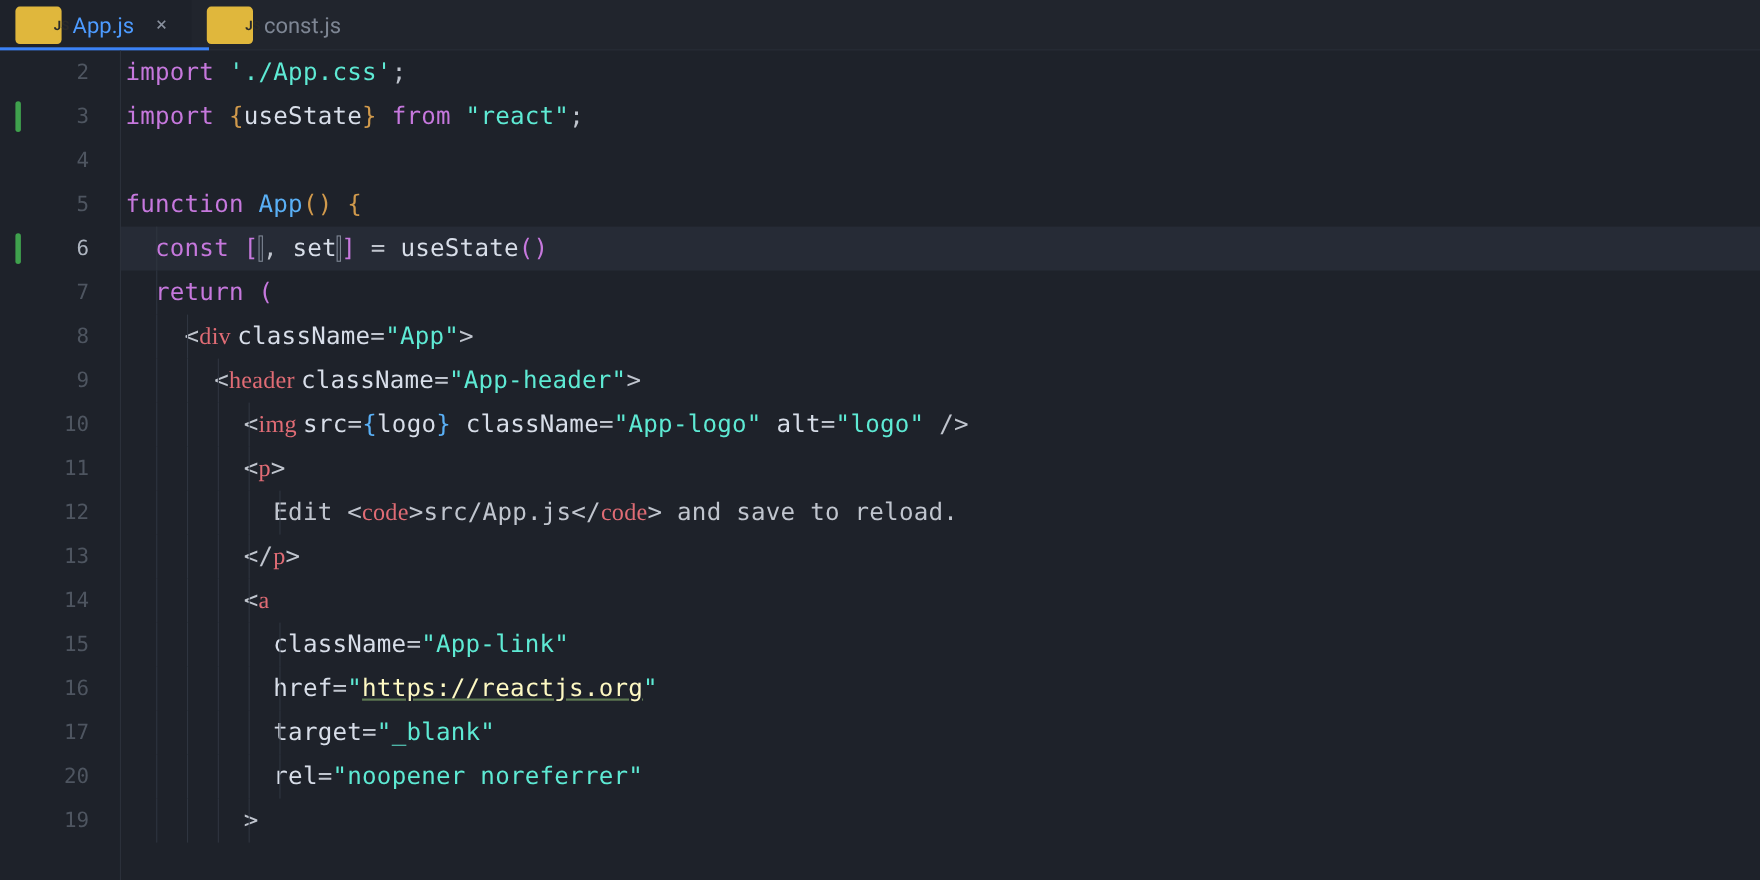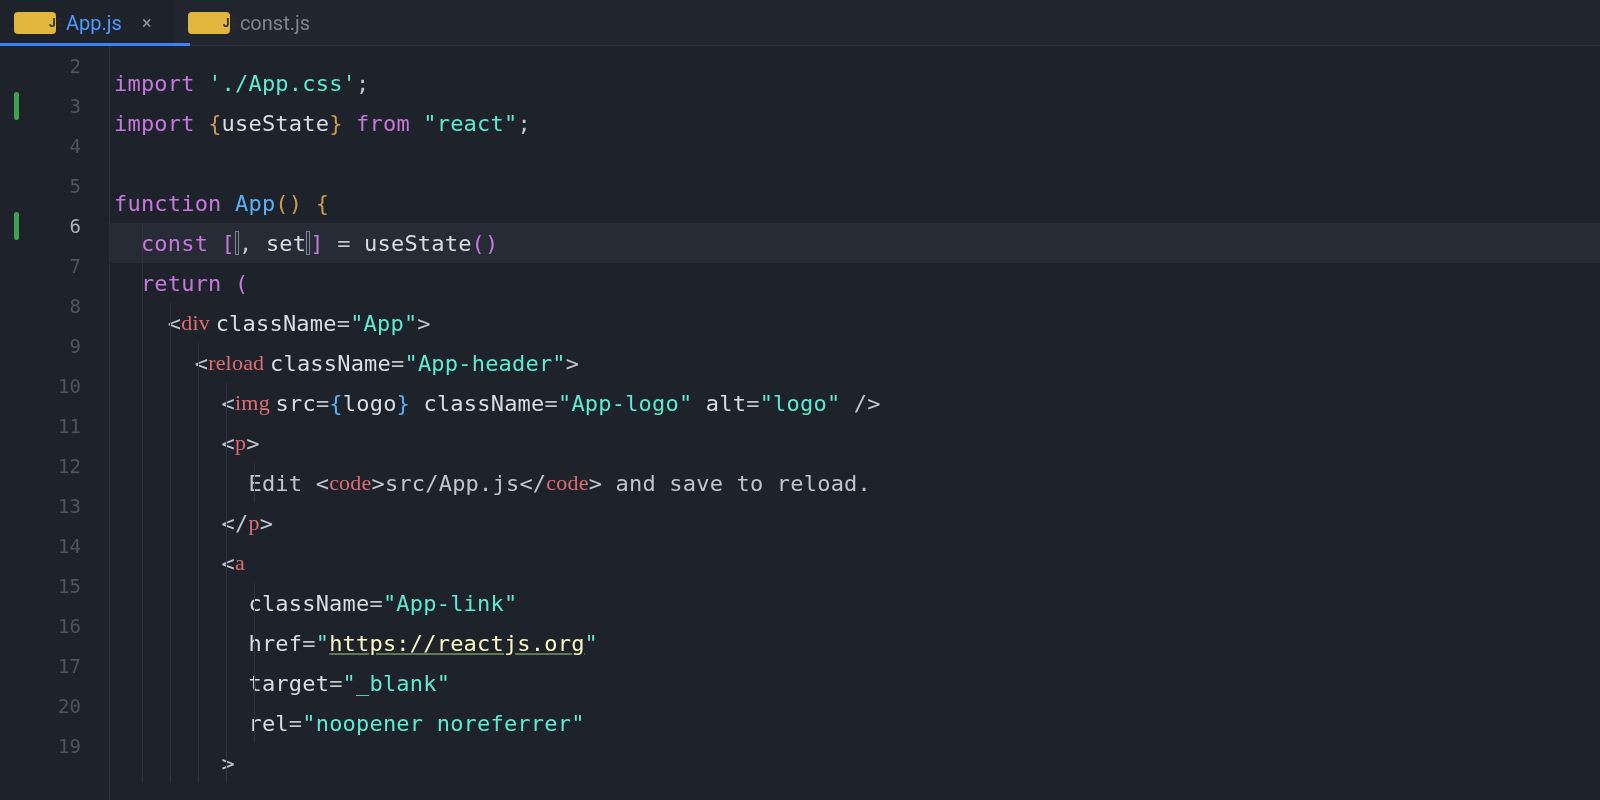--- a/index.html
+++ b/index.html
@@ -33,21 +33,21 @@
     position: relative;
     cursor: pointer;
     user-select: none;
   }
   .tab.active { color: #4d9bff; background: #1e222a; }
   .tab .js-badge {
     display: inline-flex;
     align-items: center;
     justify-content: center;
     width: 22px;
-    height: 22px;
+    height: 34px;
     background: #e0b73c;
     color: #2a2a2a;
     font-weight: 700;
     font-size: 12px;
     border-radius: 4px;
     font-family: -apple-system, "Segoe UI", Roboto, Arial, sans-serif;
     padding-left: 42px;
   }
   .tab .close {
     margin-left: 6px;
@@ -78,21 +78,20 @@
     flex: 0 0 110px;
     background: #1e222a;
     border-right: 1px solid #2b303a;
     position: relative;
   }
   .code {
     flex: 1 1 auto;
     background: #1e222a;
     position: relative;
     overflow: hidden;
-    margin-top: 17px;
   }
   .line-row {
     height: 40px;
     display: flex;
     align-items: center;
   }
   .gutter .line-row {
     justify-content: flex-end;
     padding-right: 28px;
     color: #4e5560;
@@ -239,21 +238,21 @@
       </div>
     </div>
   <div class="code" id="code">
       <div class="line-row"><span></span><span class="tok-kw">import </span><span class="tok-str">'./App.css'</span><span class="tok-op">;</span></div>
       <div class="line-row"><span></span><span class="tok-kw">import </span><span class="tok-brk">{</span><span class="tok-ident">useState</span><span class="tok-brk">}</span><span class="tok-op"> </span><span class="tok-kw">from </span><span class="tok-str">"react"</span><span class="tok-op">;</span></div>
       <div class="line-row"><span></span></div>
       <div class="line-row"><span></span><span class="tok-kw">function </span><span class="tok-fn">App</span><span class="tok-brk">(</span><span class="tok-brk">)</span><span class="tok-op"> </span><span class="tok-brk">{</span></div>
       <div class="line-row current-line"><div class="indent-guides"><span style="left: 28px;"></span></div><span>  </span><span class="tok-kw">const </span><span class="tok-brk2">[</span><span class="caret-box"></span><span class="tok-op">, </span><span class="tok-ident">set</span><span class="caret-box"></span><span class="tok-brk2">]</span><span class="tok-op"> = </span><span class="tok-call">useState</span><span class="tok-brk2">(</span><span class="tok-brk2">)</span></div>
       <div class="line-row"><div class="indent-guides"><span style="left: 28px;"></span></div><span>  </span><span class="tok-kw">return </span><span class="tok-brk2">(</span></div>
       <div class="line-row"><div class="indent-guides"><span style="left: 28px;"></span><span style="left: 56px;"></span></div><span>    </span><span class="tok-op">&lt;</span><span class="tok-tag">div </span><span class="tok-attr">className</span><span class="tok-op">=</span><span class="tok-str">"App"</span><span class="tok-op">&gt;</span></div>
-      <div class="line-row"><div class="indent-guides"><span style="left: 28px;"></span><span style="left: 56px;"></span><span style="left: 84px;"></span></div><span>      </span><span class="tok-op">&lt;</span><span class="tok-tag">reload </span><span class="tok-attr">className</span><span class="tok-op">=</span><span class="tok-str">"App-header"</span><span class="tok-op">&gt;</span></div>
+      <div class="line-row"><div class="indent-guides"><span style="left: 28px;"></span><span style="left: 56px;"></span><span style="left: 84px;"></span></div><span>      </span><span class="tok-op">&lt;</span><span class="tok-tag">header </span><span class="tok-attr">className</span><span class="tok-op">=</span><span class="tok-str">"App-header"</span><span class="tok-op">&gt;</span></div>
       <div class="line-row"><div class="indent-guides"><span style="left: 28px;"></span><span style="left: 56px;"></span><span style="left: 84px;"></span><span style="left: 112px;"></span></div><span>        </span><span class="tok-op">&lt;</span><span class="tok-tag">img </span><span class="tok-attr">src</span><span class="tok-op">=</span><span class="tok-brk3">{</span><span class="tok-ident">logo</span><span class="tok-brk3">}</span><span class="tok-op"> </span><span class="tok-attr">className</span><span class="tok-op">=</span><span class="tok-str">"App-logo"</span><span class="tok-op"> </span><span class="tok-attr">alt</span><span class="tok-op">=</span><span class="tok-str">"logo"</span><span class="tok-op"> /&gt;</span></div>
       <div class="line-row"><div class="indent-guides"><span style="left: 28px;"></span><span style="left: 56px;"></span><span style="left: 84px;"></span><span style="left: 112px;"></span></div><span>        </span><span class="tok-op">&lt;</span><span class="tok-tag">p</span><span class="tok-op">&gt;</span></div>
       <div class="line-row"><div class="indent-guides"><span style="left: 28px;"></span><span style="left: 56px;"></span><span style="left: 84px;"></span><span style="left: 112px;"></span><span style="left: 140px;"></span></div><span>          </span><span class="tok-txt">Edit </span><span class="tok-op">&lt;</span><span class="tok-tag">code</span><span class="tok-op">&gt;</span><span class="tok-txt">src/App.js</span><span class="tok-op">&lt;/</span><span class="tok-tag">code</span><span class="tok-op">&gt; </span><span class="tok-txt">and save to reload.</span></div>
       <div class="line-row"><div class="indent-guides"><span style="left: 28px;"></span><span style="left: 56px;"></span><span style="left: 84px;"></span><span style="left: 112px;"></span></div><span>        </span><span class="tok-op">&lt;/</span><span class="tok-tag">p</span><span class="tok-op">&gt;</span></div>
       <div class="line-row"><div class="indent-guides"><span style="left: 28px;"></span><span style="left: 56px;"></span><span style="left: 84px;"></span><span style="left: 112px;"></span></div><span>        </span><span class="tok-op">&lt;</span><span class="tok-tag">a</span></div>
       <div class="line-row"><div class="indent-guides"><span style="left: 28px;"></span><span style="left: 56px;"></span><span style="left: 84px;"></span><span style="left: 112px;"></span><span style="left: 140px;"></span></div><span>          </span><span class="tok-attr">className</span><span class="tok-op">=</span><span class="tok-str">"App-link"</span></div>
       <div class="line-row"><div class="indent-guides"><span style="left: 28px;"></span><span style="left: 56px;"></span><span style="left: 84px;"></span><span style="left: 112px;"></span><span style="left: 140px;"></span></div><span>          </span><span class="tok-attr">href</span><span class="tok-op">=</span><span class="tok-str">"</span><span class="tok-url">https://reactjs.org</span><span class="tok-str">"</span></div>
       <div class="line-row"><div class="indent-guides"><span style="left: 28px;"></span><span style="left: 56px;"></span><span style="left: 84px;"></span><span style="left: 112px;"></span><span style="left: 140px;"></span></div><span>          </span><span class="tok-attr">target</span><span class="tok-op">=</span><span class="tok-str">"_blank"</span></div>
       <div class="line-row"><div class="indent-guides"><span style="left: 28px;"></span><span style="left: 56px;"></span><span style="left: 84px;"></span><span style="left: 112px;"></span><span style="left: 140px;"></span></div><span>          </span><span class="tok-attr">rel</span><span class="tok-op">=</span><span class="tok-str">"noopener noreferrer"</span></div>
       <div class="line-row"><div class="indent-guides"><span style="left: 28px;"></span><span style="left: 56px;"></span><span style="left: 84px;"></span><span style="left: 112px;"></span></div><span>        </span><span class="tok-op">&gt;</span></div>

